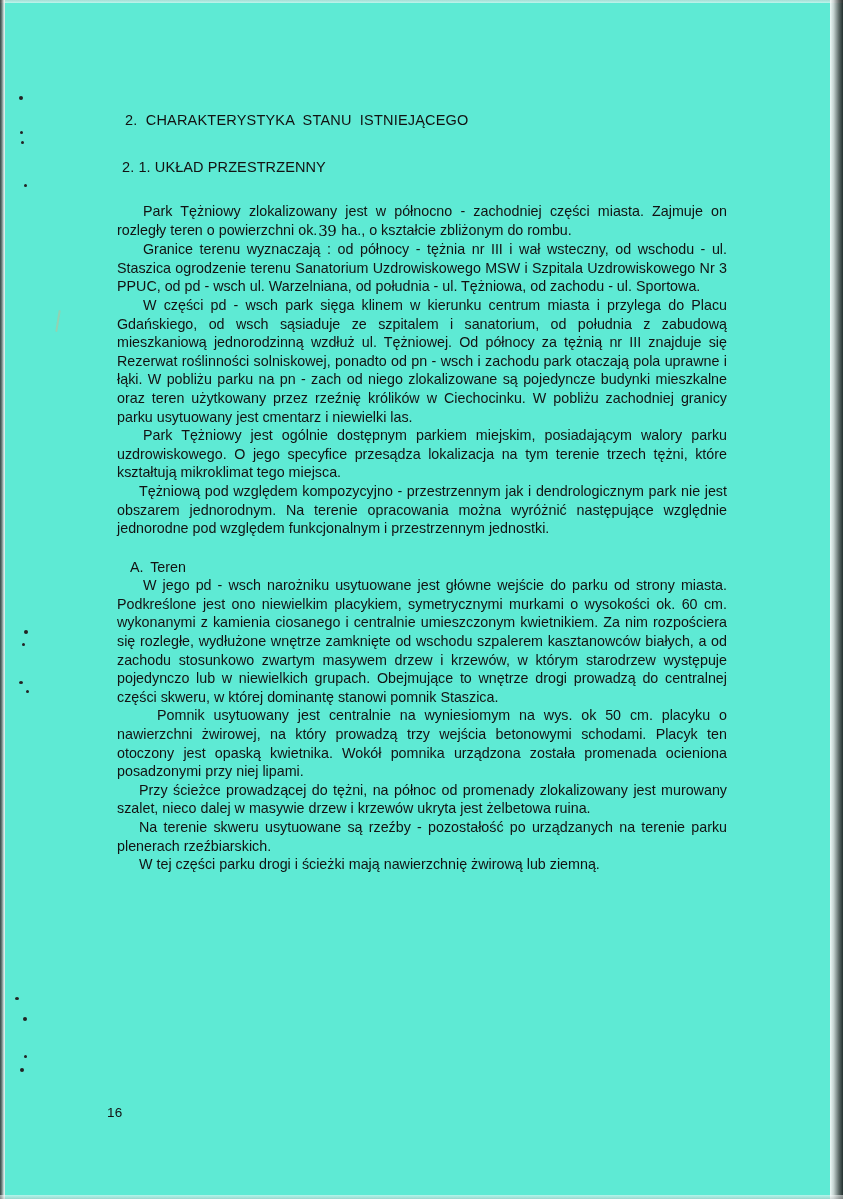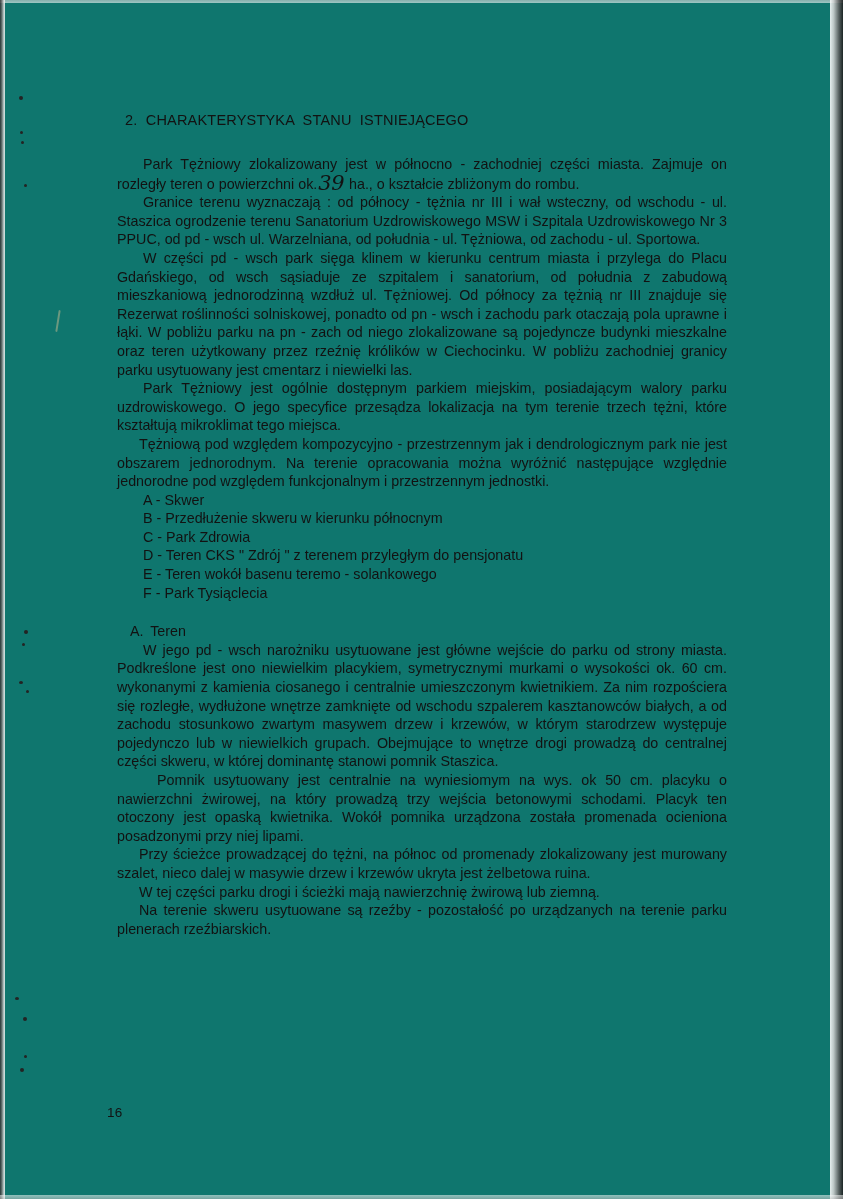--- a/index.html
+++ b/index.html
@@ -4,21 +4,21 @@
 <style>
   html, body {
     margin: 0;
     padding: 0;
     background: #8a8a8a;
   }
   .page {
     position: relative;
     width: 843px;
     height: 1199px;
-    background: #0f766e;
+    background: #5eead4;
     overflow: hidden;
     font-family: "Liberation Sans", sans-serif;
     color: #121212;
     box-sizing: border-box;
   }
   
   .scan-edge-left {
     position: absolute;
     left: 0; top: 0;
     width: 5px; height: 100%;
@@ -76,22 +76,21 @@
     text-align: justify;
     margin: 0;
     text-indent: 26px;
     hyphens: none;
   }
   .para.first { margin-top: 27px; }
   .para.tight { text-indent: 22px; }
   .para.indent-wide { text-indent: 40px; }
   .handwritten {
     font-family: "DejaVu Serif", serif;
-    font-style: italic;
-    font-size: 21px;
+    font-size: 15px;
     letter-spacing: -.5px;
     vertical-align: -1px;
     padding: 0 1px;
   }
   .unit-list {
     margin: 0;
     padding: 0;
     list-style: none;
     font-size: 14.3px;
     line-height: 18.6px;
@@ -146,42 +145,35 @@
   <div class="speck" style="left:26px; top:690px; width:3px; height:3px;"></div>
   <div class="speck" style="left:15px; top:997px; width:4px; height:3px;"></div>
   <div class="speck" style="left:23px; top:1017px; width:4px; height:4px;"></div>
   <div class="speck" style="left:24px; top:1055px; width:3px; height:3px;"></div>
   <div class="speck" style="left:20px; top:1068px; width:4px; height:4px;"></div>
   <div class="faint-stroke"></div>
 
   <div class="content">
 
     <div class="h-main">2. CHARAKTERYSTYKA  STANU  ISTNIEJĄCEGO</div>
+    <div class="h-sub">2. 1. UKŁAD PRZESTRZENNY</div>
 
     <p class="para first"><span>Park Tężniowy zlokalizowany jest w północno - zachodniej części miasta. Zajmuje on rozległy teren o powierzchni ok.</span><span class="handwritten">39</span> <span>ha., o kształcie zbliżonym do rombu.</span></p>
 
     <p class="para">Granice terenu wyznaczają : od północy - tężnia nr III i wał wsteczny, od wschodu - ul. Staszica ogrodzenie terenu Sanatorium Uzdrowiskowego MSW i Szpitala Uzdrowiskowego Nr 3 PPUC, od pd - wsch ul. Warzelniana, od południa  - ul. Tężniowa, od zachodu - ul. Sportowa.</p>
     <p class="para">W części pd - wsch park sięga klinem w kierunku centrum miasta i przylega do Placu Gdańskiego, od wsch sąsiaduje ze szpitalem i sanatorium, od południa z zabudową mieszkaniową jednorodzinną wzdłuż ul. Tężniowej. Od północy za tężnią nr III znajduje się Rezerwat roślinności solniskowej, ponadto od pn - wsch i zachodu park otaczają pola uprawne i łąki. W pobliżu parku na pn - zach od niego zlokalizowane są pojedyncze budynki mieszkalne oraz teren użytkowany przez rzeźnię królików w Ciechocinku. W pobliżu zachodniej granicy parku usytuowany jest cmentarz i niewielki las.</p>
     <p class="para">Park Tężniowy jest ogólnie dostępnym parkiem miejskim, posiadającym walory parku uzdrowiskowego. O jego specyfice przesądza lokalizacja na tym terenie trzech tężni, które kształtują mikroklimat tego miejsca.</p>
     <p class="para tight">Tężniową pod względem kompozycyjno - przestrzennym jak i dendrologicznym park nie jest obszarem jednorodnym. Na terenie opracowania można wyróżnić następujące względnie jednorodne pod względem funkcjonalnym i przestrzennym jednostki.</p>
 
-    <ul class="unit-list">
-      <li>A - Skwer</li>
-      <li>B - Przedłużenie skweru w kierunku północnym</li>
-      <li>C - Park Zdrowia</li>
-      <li>D - Teren CKS " Zdrój " z terenem przyległym do pensjonatu</li>
-      <li>E - Teren wokół basenu  teremo - solankowego</li>
-      <li>F - Park Tysiąclecia</li>
-    </ul>
 
     <div class="sect-head">A.  Teren</div>
 
     <p class="para">W jego pd - wsch narożniku usytuowane jest główne wejście do parku od strony miasta. Podkreślone jest ono niewielkim placykiem, symetrycznymi murkami o wysokości ok. 60 cm. wykonanymi z kamienia ciosanego i centralnie umieszczonym kwietnikiem. Za nim rozpościera się rozległe, wydłużone wnętrze zamknięte od wschodu szpalerem kasztanowców białych, a od zachodu stosunkowo zwartym masywem drzew i krzewów, w którym starodrzew występuje pojedynczo lub w niewielkich grupach. Obejmujące to wnętrze drogi prowadzą do centralnej części skweru, w której dominantę stanowi pomnik Staszica.</p>
     <p class="para indent-wide">Pomnik usytuowany jest centralnie na wyniesiomym na wys. ok 50 cm. placyku o nawierzchni żwirowej, na który prowadzą trzy wejścia betonowymi schodami. Placyk ten otoczony jest opaską kwietnika. Wokół pomnika urządzona została promenada ocieniona posadzonymi przy niej lipami.</p>
     <p class="para tight">Przy ścieżce prowadzącej do tężni, na północ od promenady zlokalizowany jest murowany szalet, nieco dalej w masywie drzew i krzewów  ukryta jest żelbetowa ruina.</p>
+    <p class="para tight">Na terenie skweru usytuowane są rzeźby - pozostałość po urządzanych na terenie parku plenerach rzeźbiarskich.</p>
     <p class="para tight">W tej części parku drogi i ścieżki mają nawierzchnię żwirową lub ziemną.</p>
-    <p class="para tight">Na terenie skweru usytuowane są rzeźby - pozostałość po urządzanych na terenie parku plenerach rzeźbiarskich.</p>
 
   </div>
 
   <div class="page-number">16</div>
 
 </div>
 
 </body></html>

